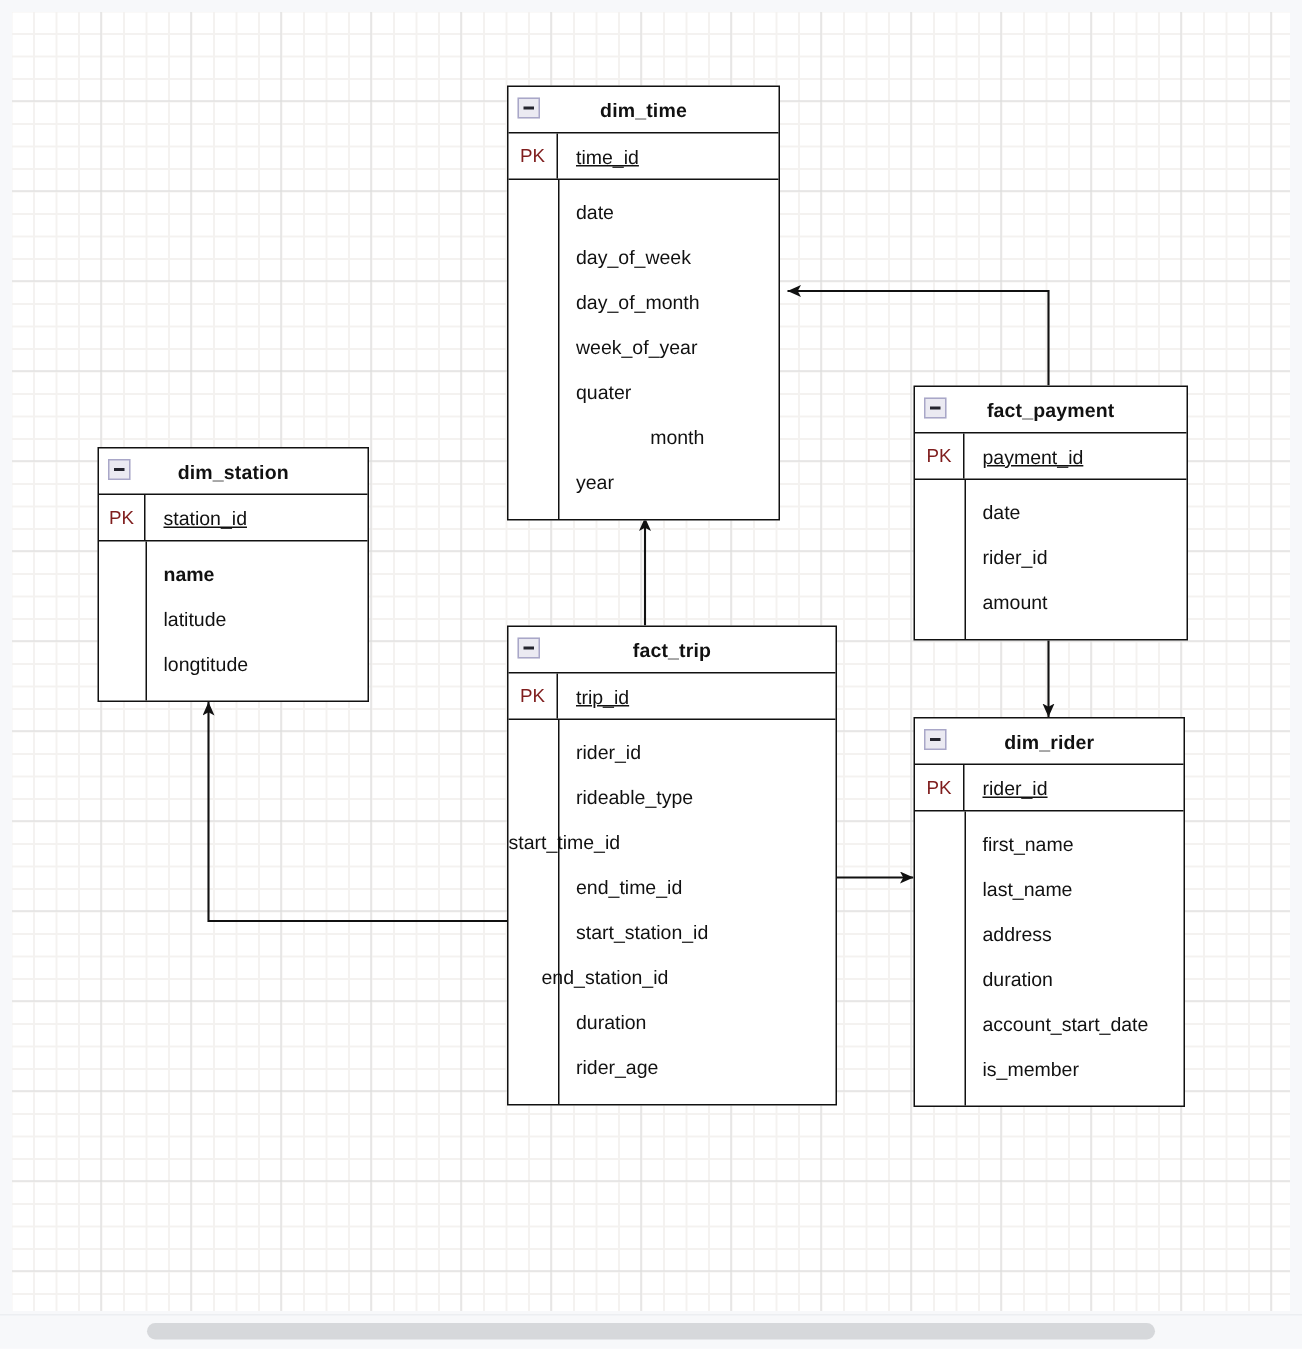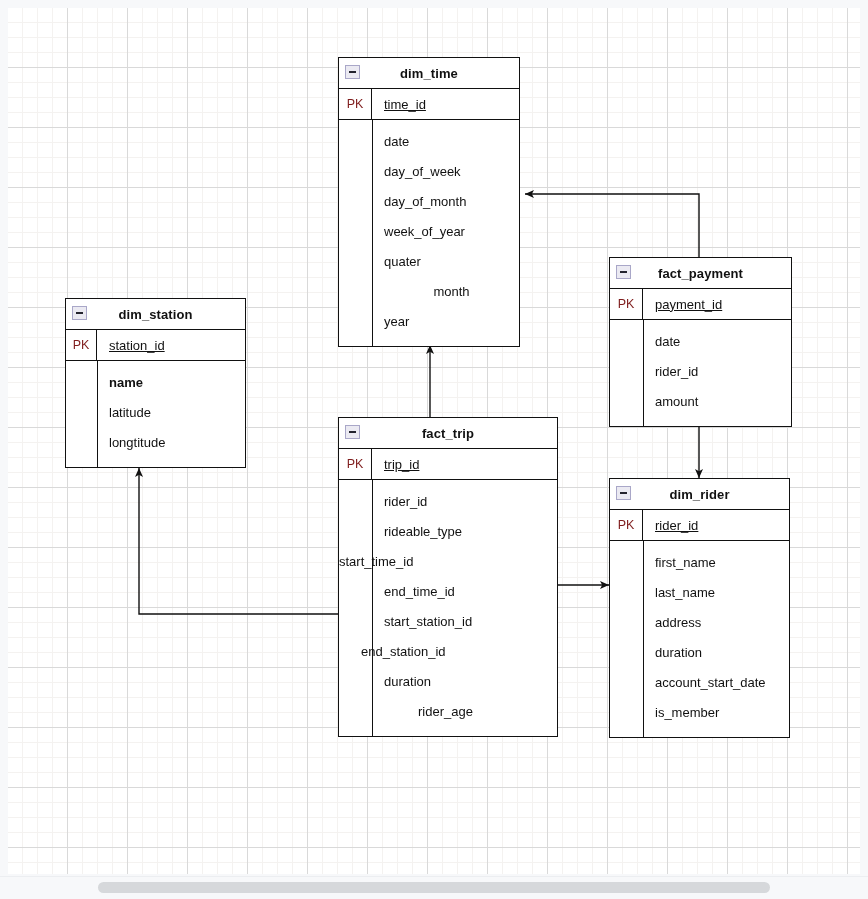--- a/index.html
+++ b/index.html
@@ -196,21 +196,21 @@
           </div>
           <div class="attrs">
             <div class="attr-divider" style="left: 33px;"></div>
             <div class="attr" style="padding-left: 45px;">rider_id</div>
             <div class="attr" style="padding-left: 45px;">rideable_type</div>
             <div class="attr" style="">start_time_id</div>
             <div class="attr" style="padding-left: 45px;">end_time_id</div>
             <div class="attr" style="padding-left: 45px;">start_station_id</div>
             <div class="attr" style="padding-left: 22px;">end_station_id</div>
             <div class="attr" style="padding-left: 45px;">duration</div>
-            <div class="attr" style="padding-left: 45px; margin-left: 34px;">rider_age</div>
+            <div class="attr" style="padding-left: 45px;">rider_age</div>
           </div>
         </div>
         <div class="entity" style="left: 601px; top: 470px; width: 181px;">
           <div class="ent-header">
             <span class="collapse-icon">
               <i></i>
             </span>
             <span class="ent-title">dim_rider</span>
           </div>
           <div class="pk-row">

